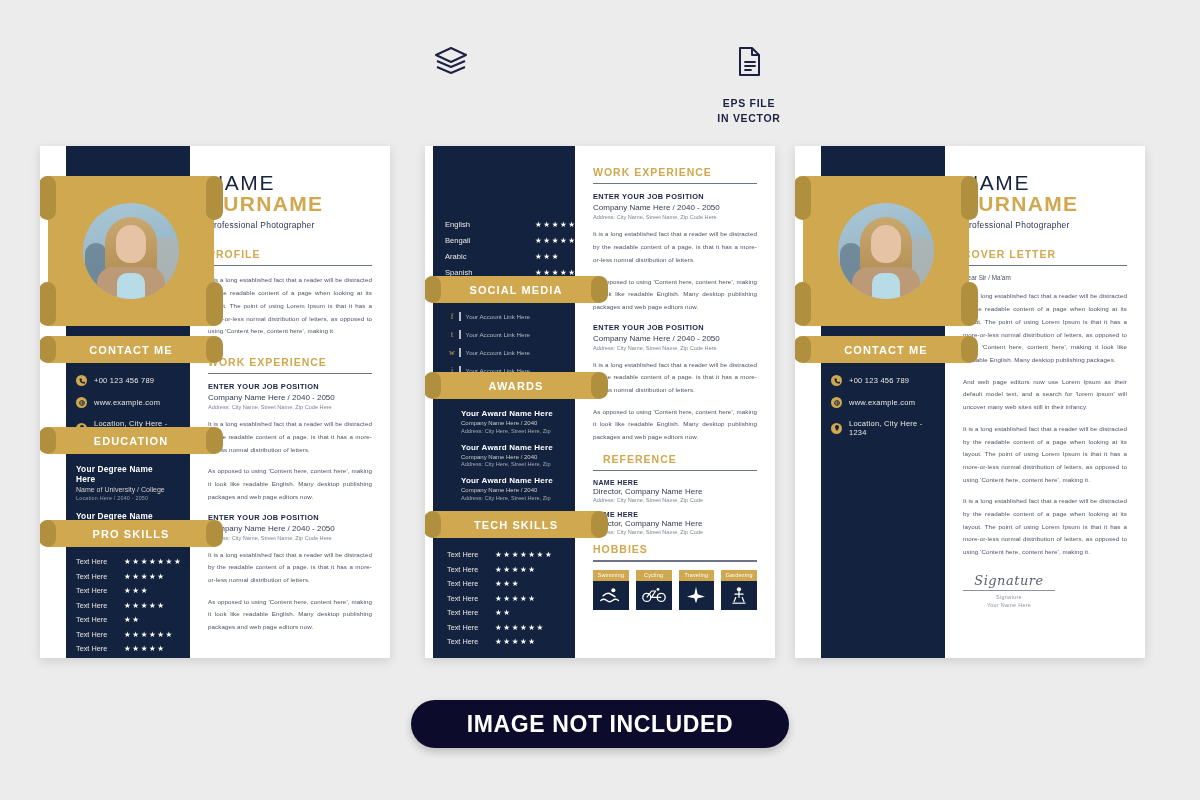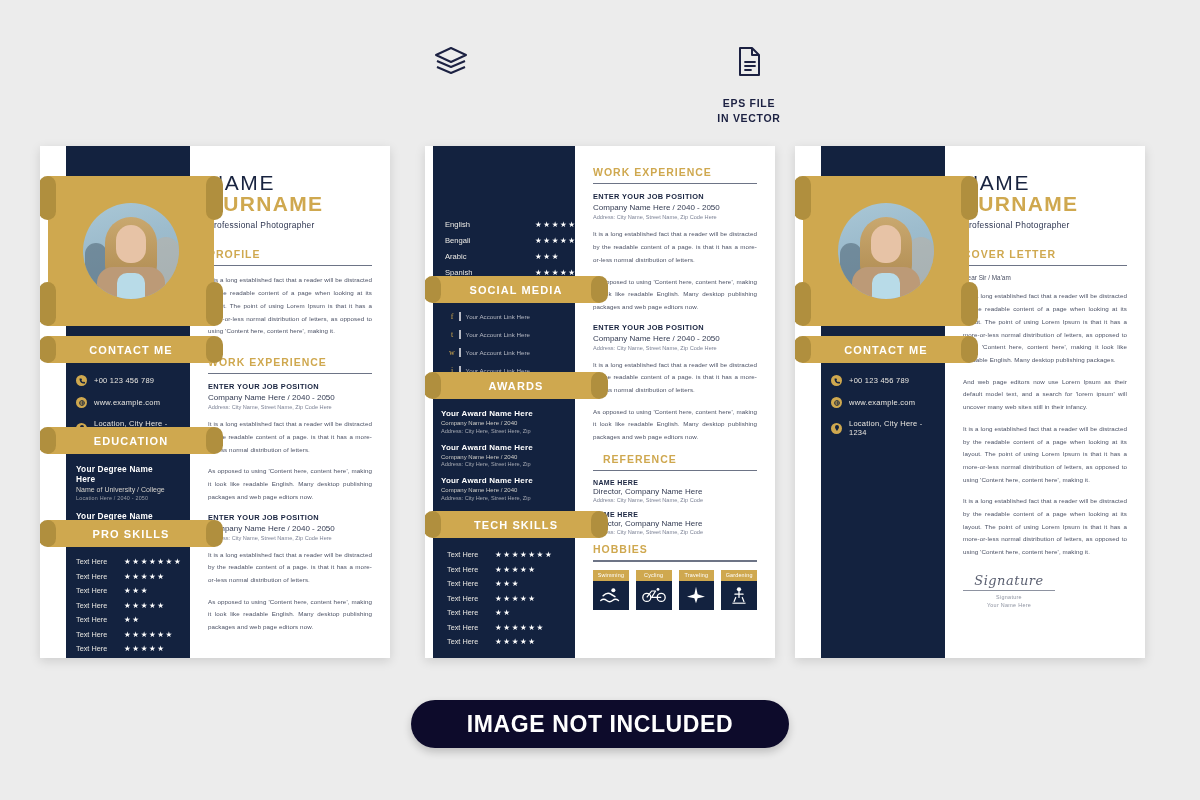--- a/index.html
+++ b/index.html
@@ -369,21 +369,21 @@
             <span class="soc-g">i</span>
             <span class="soc-bar"></span>
             <span class="soc-t">Your Account Link Here</span>
           </div>
         </div>
     </div>
 
     <div class="band" style="top:226px;">
       <span class="bandtext">AWARDS</span>
     </div>
-    <div class="darkbox" style="left:8px;top:253px;width:142px;height:110px;padding:10px 12px 0 8px;box-sizing:border-box;">
+    <div class="darkbox" style="left:8px;top:253px;width:142px;height:110px;padding:10px 12px 0 28px;box-sizing:border-box;">
       <div id="p2-awards">
           <div class="award">
             <div class="aw-n">Your Award Name Here</div>
             <div class="aw-c">Company Name Here / 2040</div>
             <div class="aw-a">Address: City Here, Street Here, Zip</div>
           </div>
           <div class="award">
             <div class="aw-n">Your Award Name Here</div>
             <div class="aw-c">Company Name Here / 2040</div>
             <div class="aw-a">Address: City Here, Street Here, Zip</div>

